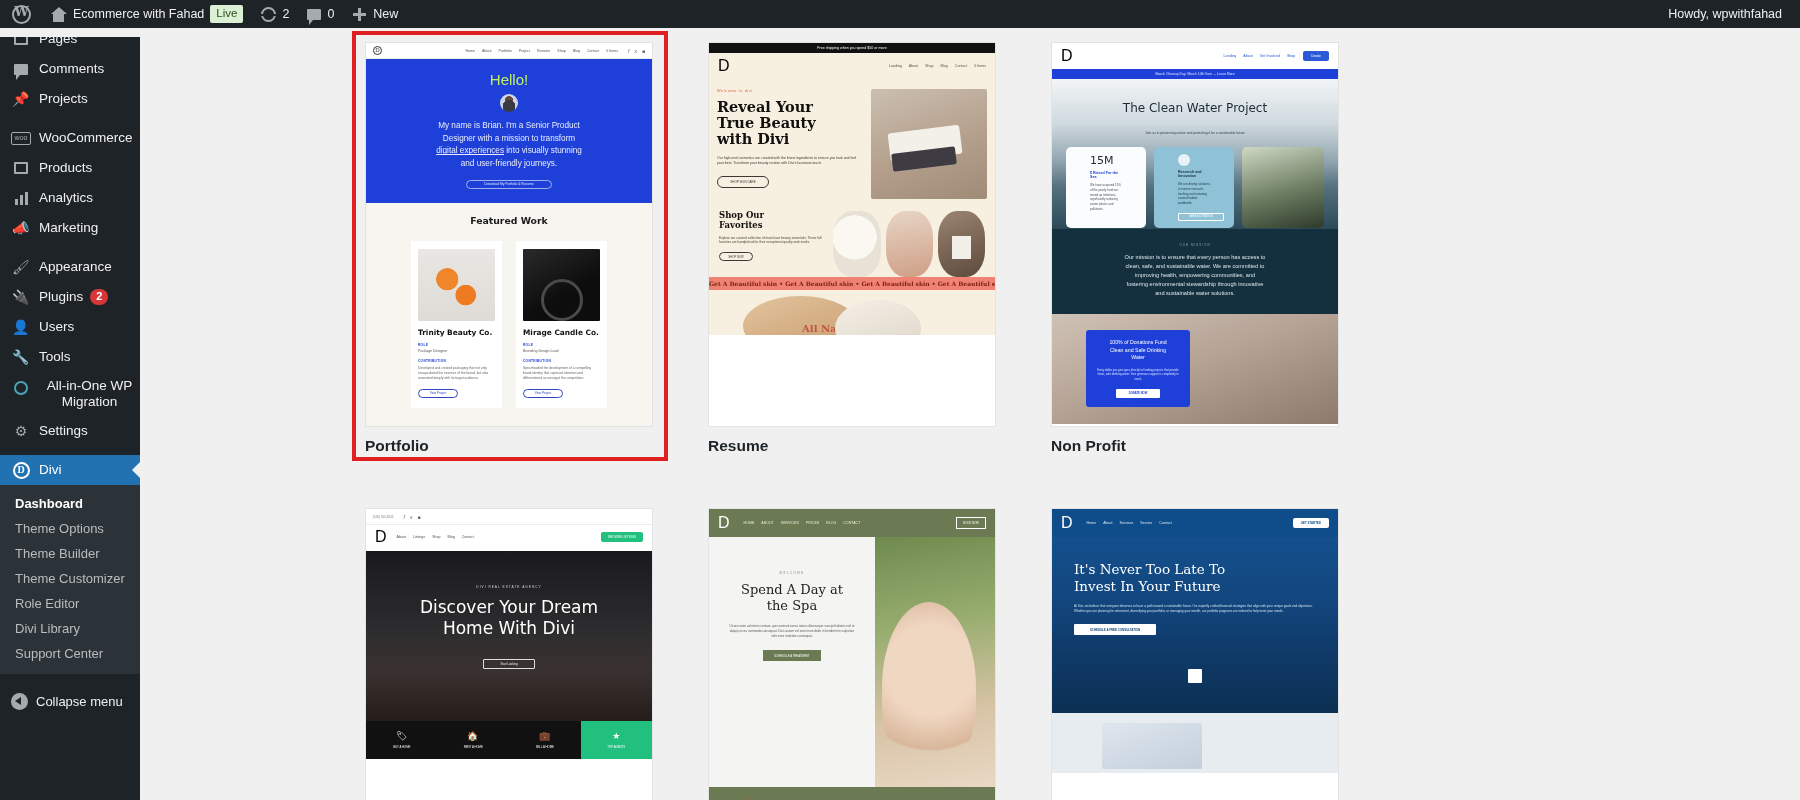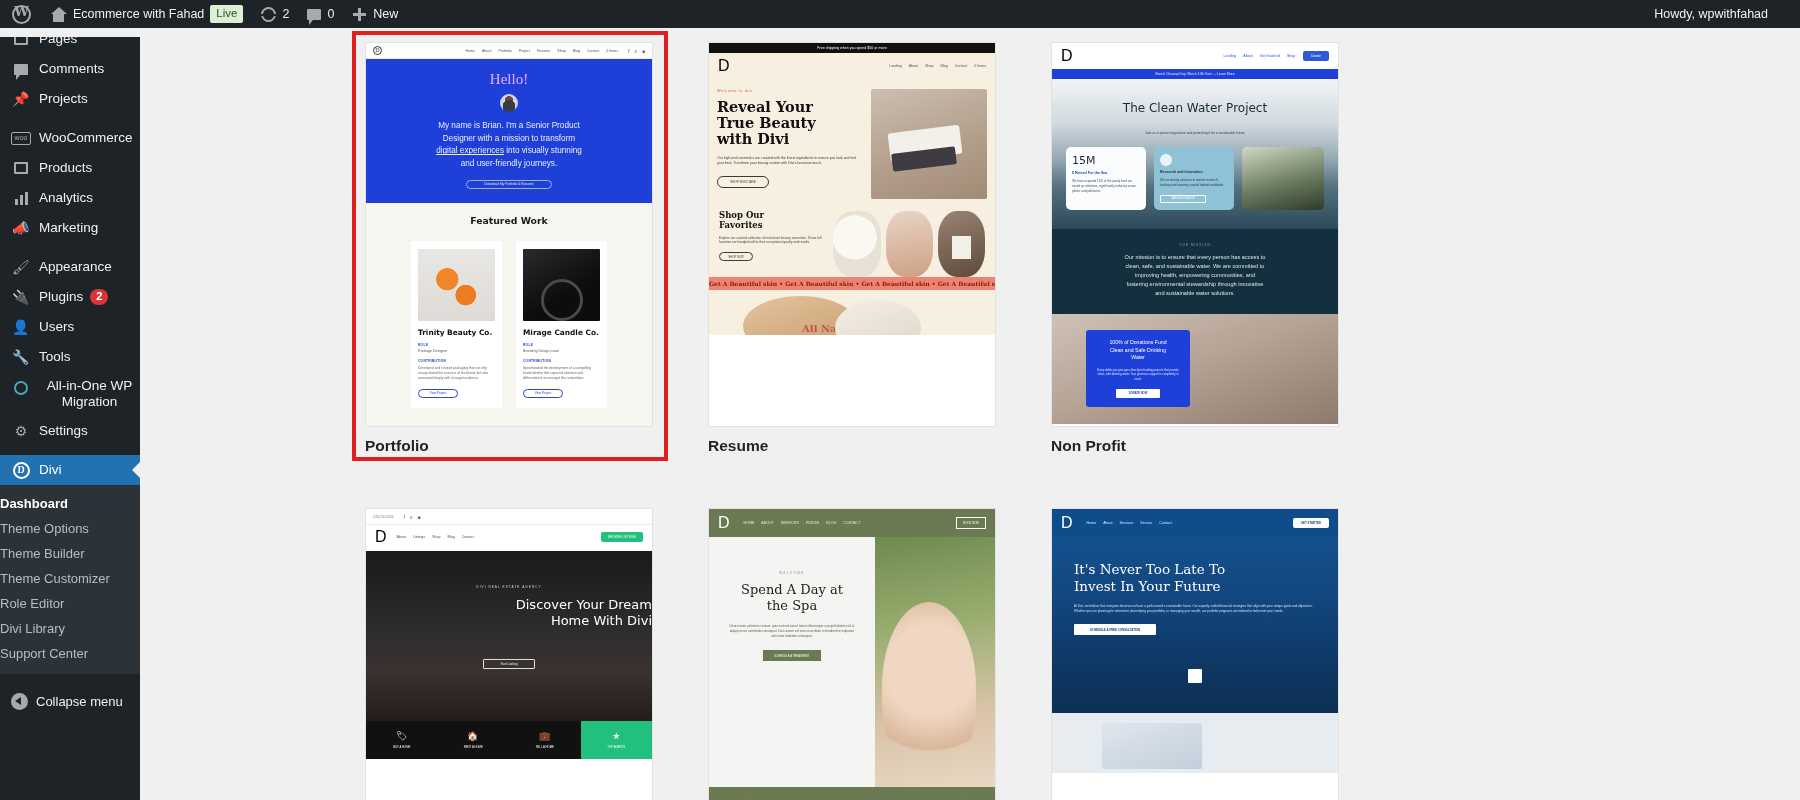--- a/index.html
+++ b/index.html
@@ -72,21 +72,21 @@
     border-left: 4px solid #a7aaad; border-bottom: 5px solid transparent;
   }
   .plus-ico {
     width: 15px; height: 15px; position: relative; display:inline-block;
   }
   .plus-ico::before, .plus-ico::after {
     content:""; position:absolute; background:#a7aaad;
   }
   .plus-ico::before { left: 6px; top: 1px; width: 3px; height: 13px; }
   .plus-ico::after  { left: 1px; top: 6px; width: 13px; height: 3px; }
-  #howdy { margin-left: auto; padding-right: 32px; font-size: 12.5px; }
+  #howdy { margin-left: auto; padding-right: 18px; font-size: 12.5px; }
 
   
   #sidebar {
     position: absolute; top: 28px; left: 0;
     width: 140px; height: 772px;
     background: #1d2327;
     color: #f0f0f1;
     overflow: hidden;
     margin-top: 9px;
   }
@@ -111,21 +111,21 @@
   }
   .menu-item.active .ic { color: #fff; }
   .menu-item.active::after {
     content: ""; position: absolute; right: 0; top: 50%; margin-top: -8px;
     border-top: 8px solid transparent; border-bottom: 8px solid transparent;
     border-right: 8px solid #f0f0f1;
   }
   .menu-sep { height: 9px; }
   .submenu { background: #2c3338; padding: 6px 0 8px 0; }
   .sub-item {
-    display: block; padding: 5px 0 5px 0;
+    display: block; padding: 5px 0 5px 15px;
     font-size: 13px; color: #b9bcbf; white-space: nowrap;
   }
   .sub-item.cur { color: #fff; font-weight: 700; }
   .collapse {
     display: flex; align-items: center; gap: 8px;
     padding-left: 11px; height: 34px; margin-top: 10px;
     font-size: 13px; color: #f0f0f1;
   }
   .collapse-ico {
     width: 17px; height: 17px; border-radius: 50%;
@@ -204,21 +204,21 @@
     font-family:"Liberation Serif",serif; color:#333;
   }
   .mini-nav { display:flex; gap:7px; margin-left:auto; font-size:3.6px; color:#555; align-items:center; }
   .mini-right { display:flex; gap:5px; margin-left:10px; font-size:5px; color:#666; }
 
   
   .pf-hero {
     background: #1e40d8; color: #e9edff;
     padding: 12px 18px 14px; text-align: center;
   }
-  .pf-hello { font-size: 15px; color:#f0abfc; margin-bottom: 6px; font-family:Liberation Serif, serif; }
+  .pf-hello { font-size: 15px; color:#bef264; margin-bottom: 6px; font-family:Liberation Sans, sans-serif; }
   .pf-av {
     width: 18px; height: 18px; border-radius: 50%;
     background: #cfd6e8; margin: 0 auto 8px;
     background-image: radial-gradient(circle at 50% 68%, #3a3a44 0 42%, transparent 43%),
                       radial-gradient(circle at 50% 34%, #6b4a3a 0 26%, transparent 27%);
   }
   .pf-copy { font-size: 8.2px; line-height: 1.55; }
   .pf-copy u { text-decoration: underline; }
   .pf-btn {
     margin: 9px auto 0; width: 86px; height: 9px; border-radius: 6px;
@@ -288,21 +288,21 @@
 
   
   .np-nav { background:#fff; display:flex; align-items:center; padding:4px 9px; }
   .np-strip { background:#1e40d8; color:#dfe6ff; font-size:3.4px; text-align:center; padding:3px 0; }
   .np-hero { height:150px; position:relative;
      background: linear-gradient(180deg,#f2f5f7 0%, #cfd9de 30%, #93a7b2 54%, #55707e 72%, #2b4a59 100%); }
   .np-h1 { position:absolute; left:0; right:0; top:22px; text-align:center;
      font-size:12px; color:#1b2a33; font-family:"DejaVu Sans",sans-serif; line-height:1.2;}
   .np-sub { position:absolute; left:0;right:0; top:52px; text-align:center; font-size:3.3px; color:#32454f;}
   .np-cards { position:absolute; left:14px; right:14px; top:68px; display:flex; gap:8px; }
-  .np-c { border-radius:5px; padding:7px 6px; }
+  .np-c { border-radius:5px; padding:7px 24px; }
   .np-c1 { width:80px; background:#fbfcfd; }
   .np-c2 { width:80px; background:#8fc2d6; }
   .np-c3 { flex:1; border-radius:5px;
      background: linear-gradient(165deg,#cfd8c4,#6d7e63 55%, #2e3a2a); }
   .np-15m { font-size:11px; color:#1b2a33; font-family:"DejaVu Sans",sans-serif;}
   .np-k { font-size:3.6px; color:#1e40d8; font-weight:700; margin-top:4px;}
   .np-p { font-size:3px; color:#44525a; line-height:1.6; margin-top:4px;}
   .np-ic { width:12px;height:12px;border-radius:50%;background:#e9f3f7; margin-bottom:4px;}
   .np-k2 { font-size:3.6px; color:#19323f; font-weight:700;}
   .np-p2 { font-size:3px; color:#1c3a48; line-height:1.6; margin-top:4px;}
@@ -319,21 +319,21 @@
   .np-bp { font-size:2.8px; line-height:1.6; margin-top:6px; color:#d8e0ff;}
   .np-bb { margin:8px auto 0; width:44px;height:9px;background:#fff;border-radius:1px;
       font-size:2.7px;color:#1e40d8;display:flex;align-items:center;justify-content:center;font-weight:700;}
   .re-nav { background:#fff; display:flex; align-items:center; padding:3px 9px 5px; }
   .re-badge { margin-left:auto; background:#22c07f; color:#fff; font-size:3px;
       padding:3px 7px; border-radius:2px;}
   .re-hero { height:170px; position:relative;
      background: linear-gradient(180deg,#1a1a1c 0%, #2c2c2e 45%, #3a3230 70%, #241d1a 100%); }
   .re-eyebrow { position:absolute; left:0;right:0; top:34px; text-align:center; font-size:3.2px;
      color:#d8d8d8; letter-spacing:1px;}
-  .re-h1 { position:absolute; left:0;right:0; top:46px; text-align:right; font-size:13px;
+  .re-h1 { position:absolute; left:0;right:0; top:46px; text-align:center; font-size:17px;
      color:#fff; line-height:1.22; font-family:"DejaVu Sans",sans-serif;}
   .re-btn { position:absolute; left:50%; margin-left:-26px; top:108px; width:52px;height:10px;
      border:0.6px solid #ddd; border-radius:1px; font-size:2.9px; color:#eee;
      display:flex;align-items:center;justify-content:center;}
   .re-tiles { display:flex; height:38px; }
   .re-tile { flex:1; background:#111; color:#fff; display:flex; flex-direction:column;
      align-items:center; justify-content:center; gap:4px; font-size:2.8px;}
   .re-tile.act { background:#22c07f; }
   .re-tile .ti { font-size:9px; line-height:1; }
   .re-rest { background:#fff; height: 100px; }

